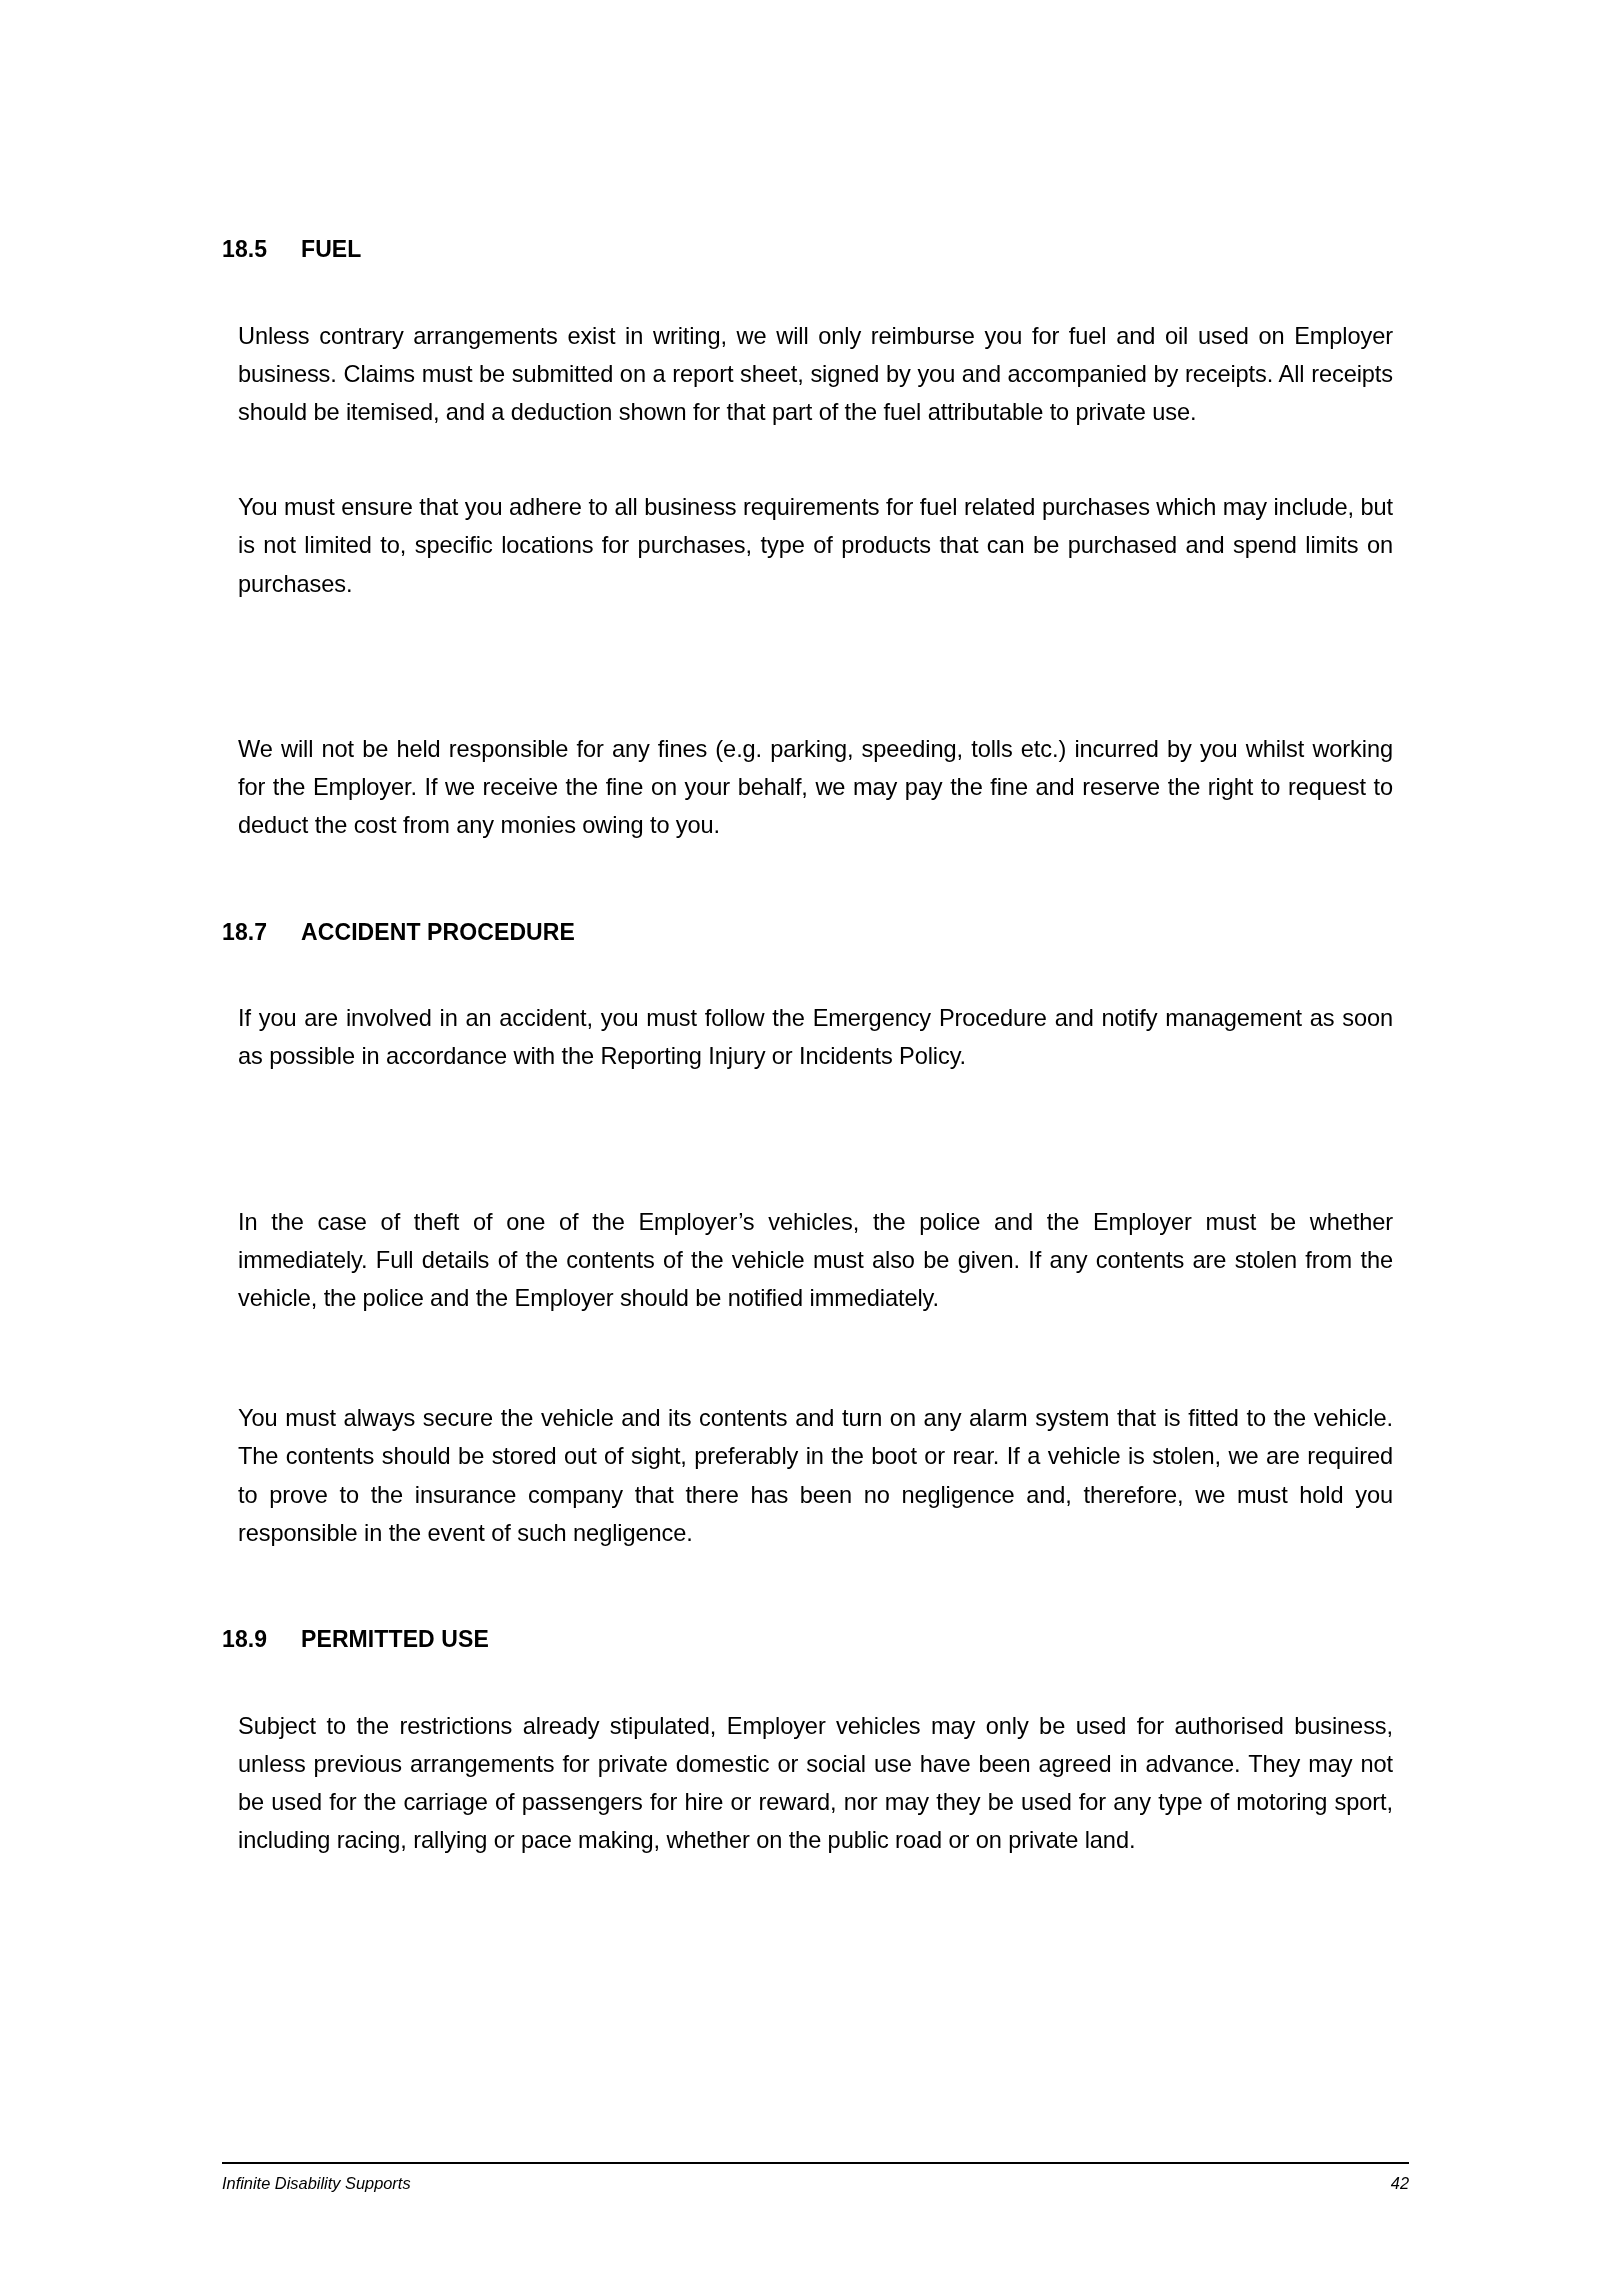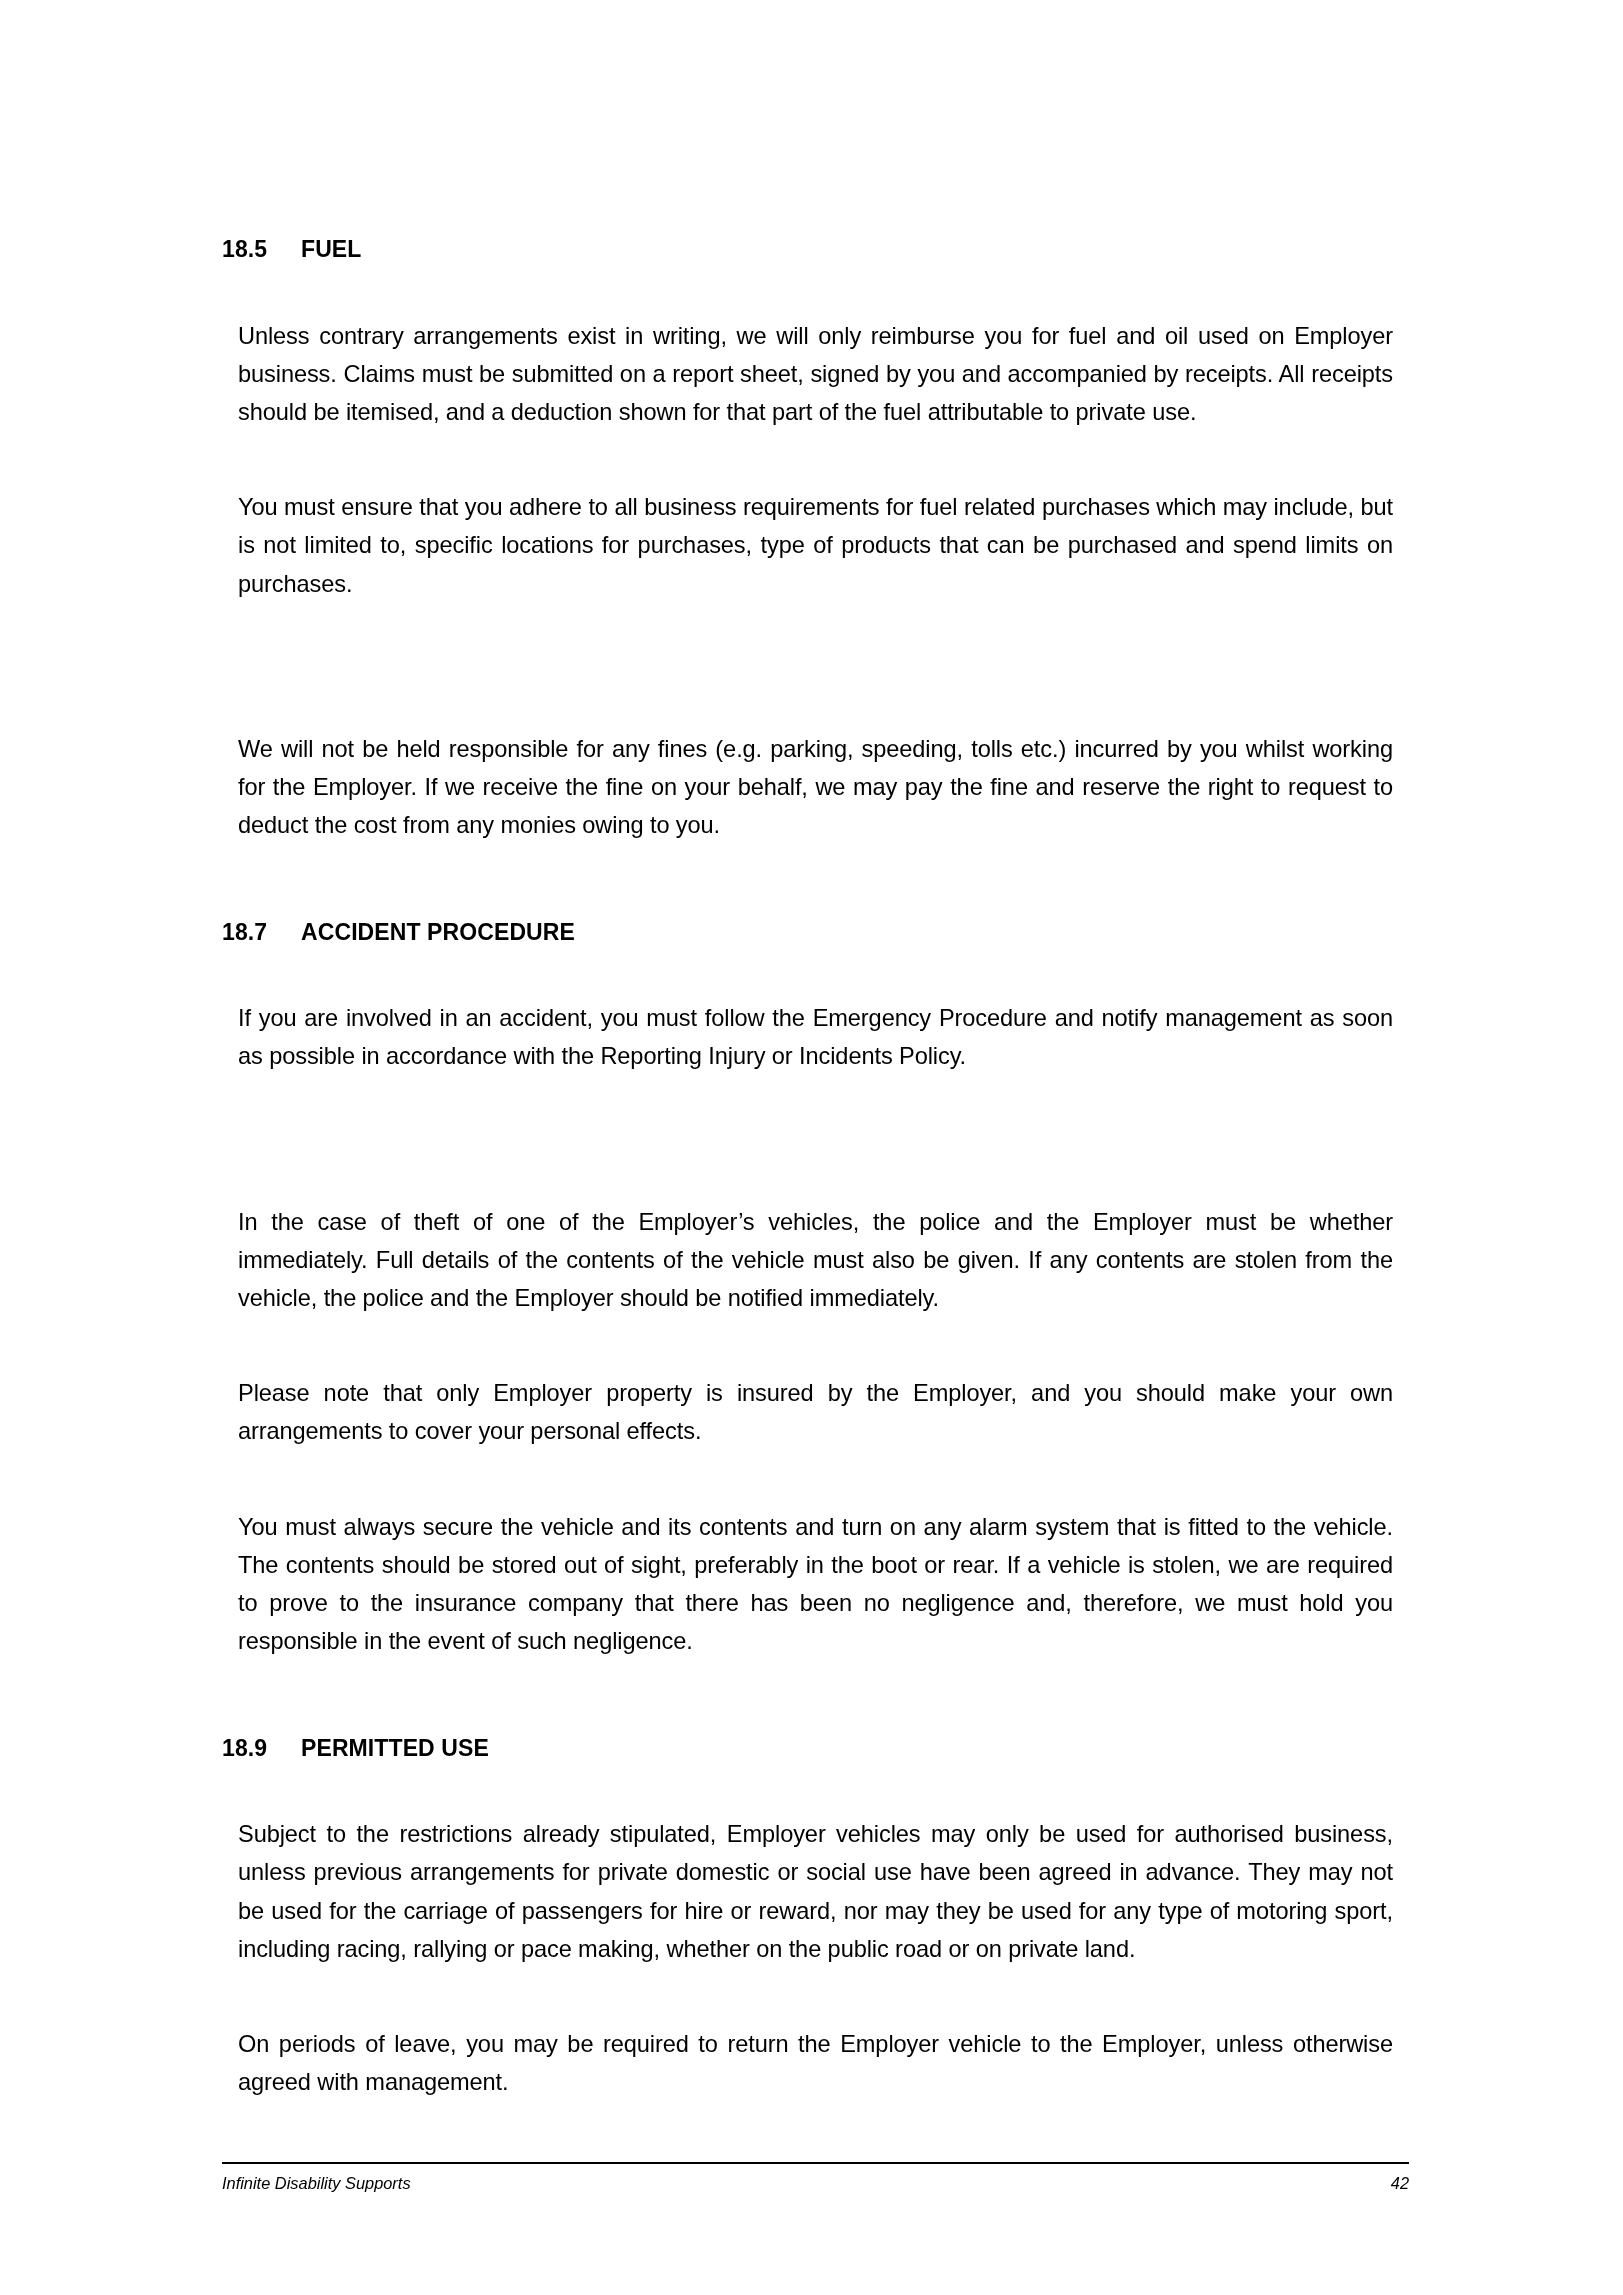--- a/index.html
+++ b/index.html
@@ -118,33 +118,31 @@
       <div class="gap-heading-para"></div>
       <p class="para">If you are involved in an accident, you must follow the Emergency Procedure and notify management as soon as possible in accordance with the Reporting Injury or Incidents Policy.</p>
     </div>
 
     <div class="gap-para-heading"></div>
 
     <div class="section">
       <div class="gap-heading-para"></div>
       <p class="para">In the case of theft of one of the Employer’s vehicles, the police and the Employer must be whether immediately. Full details of the contents of the vehicle must also be given. If any contents are stolen from the vehicle, the police and the Employer should be notified immediately.</p>
       <div class="gap-para-para"></div>
-      <p class="para">Please note that only Employer property is insured by the Employer, and you should make your own arrangements to cover your personal effects.</p>
       <div class="gap-para-para"></div>
       <p class="para">You must always secure the vehicle and its contents and turn on any alarm system that is fitted to the vehicle. The contents should be stored out of sight, preferably in the boot or rear. If a vehicle is stolen, we are required to prove to the insurance company that there has been no negligence and, therefore, we must hold you responsible in the event of such negligence.</p>
     </div>
 
     <div class="gap-para-heading"></div>
 
     <div class="section">
       <h2 class="heading"><span class="heading-num">18.9</span><span>PERMITTED USE</span></h2>
       <div class="gap-heading-para"></div>
       <p class="para">Subject to the restrictions already stipulated, Employer vehicles may only be used for authorised business, unless previous arrangements for private domestic or social use have been agreed in advance. They may not be used for the carriage of passengers for hire or reward, nor may they be used for any type of motoring sport, including racing, rallying or pace making, whether on the public road or on private land.</p>
       <div class="gap-para-para"></div>
-      <p class="para">On periods of leave, you may be required to return the Employer vehicle to the Employer, unless otherwise agreed with management.</p>
     </div>
 
   </div>
 
   <div class="footer-rule"></div>
 
   <div class="footer">
     <div class="footer-inner">
       <span class="footer-left">Infinite Disability Supports</span>
       <span class="footer-right">42</span>

